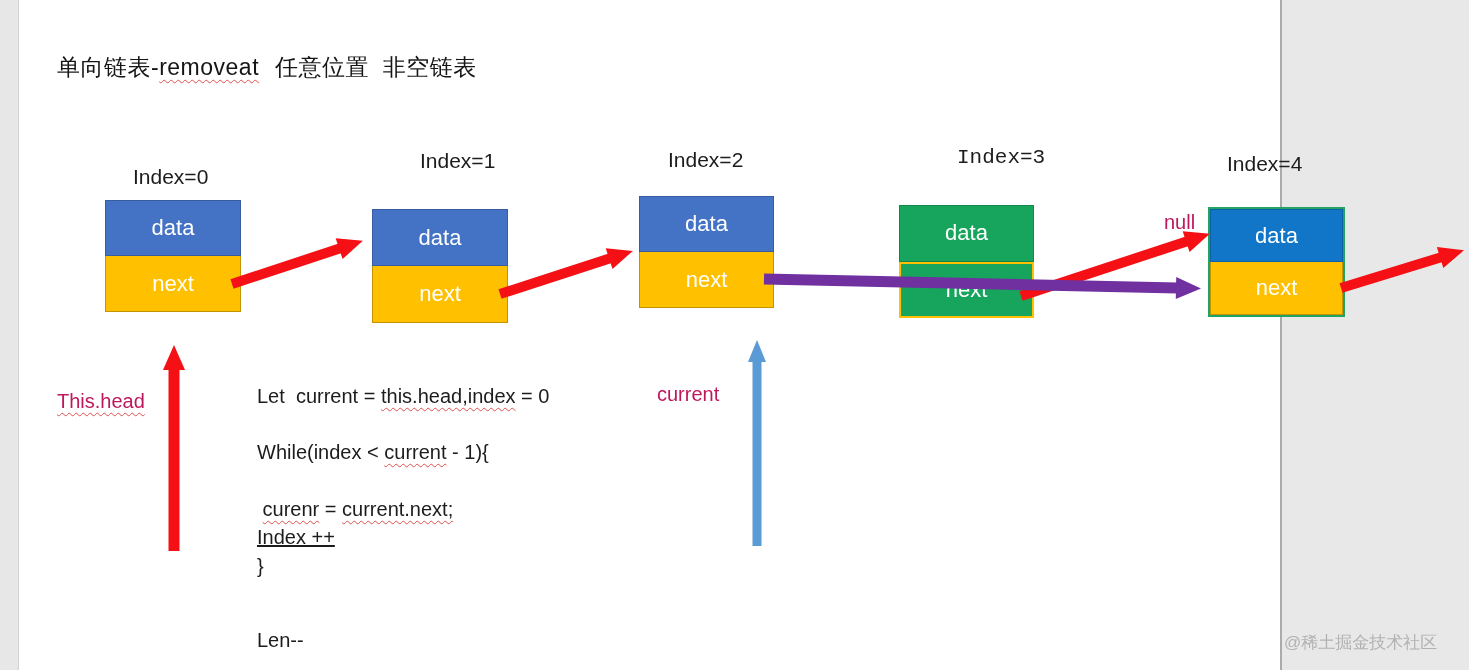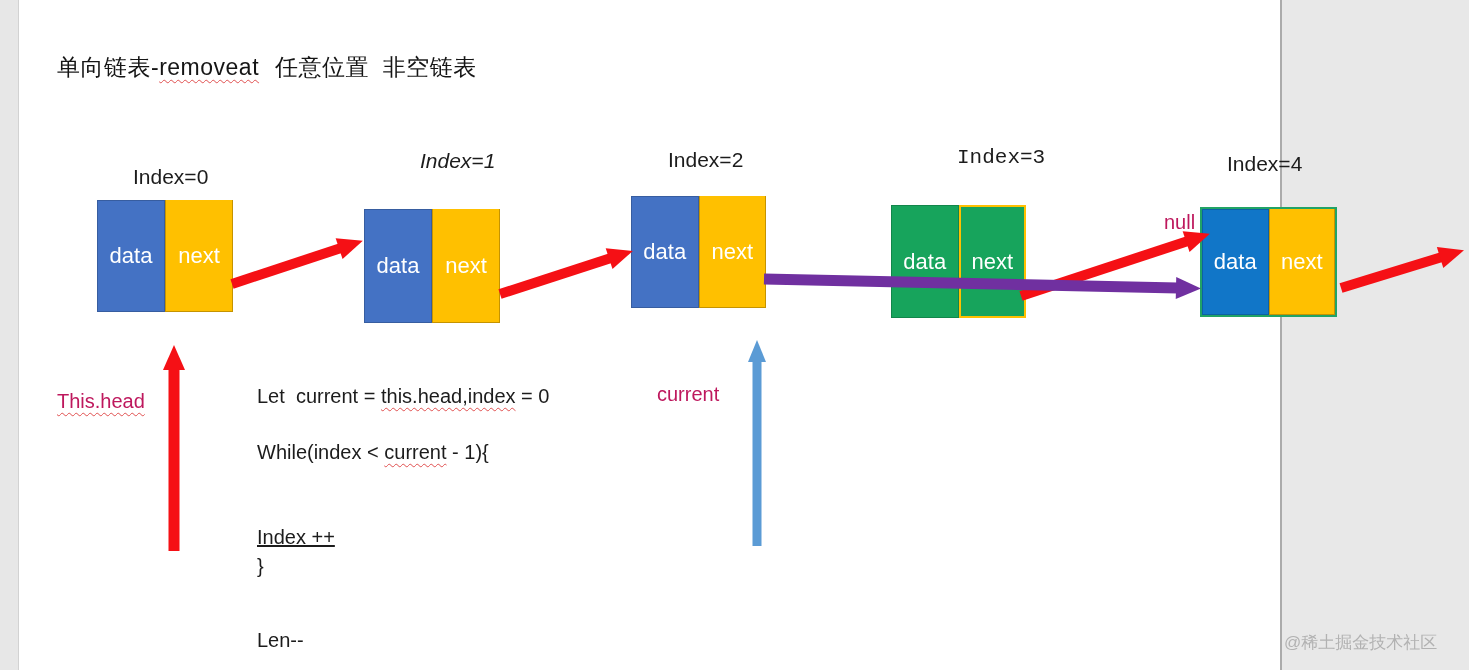--- a/index.html
+++ b/index.html
@@ -13,21 +13,21 @@
                  background:#e8e8e8; border-left:2px solid #ababab; z-index:0; }
 
   .title { position:absolute; left:57px; top:52px; font-size:23px; color:#151515;
            white-space:pre; z-index:4; letter-spacing:0.5px; }
   .title .gap { display:inline-block; width:16px; }
 
   .sp { text-decoration:underline; text-decoration-style:wavy;
         text-decoration-color:var(--squiggle); text-decoration-thickness:1px;
         text-underline-offset:4px; }
 
-  .node { position:absolute; z-index:2; display:flex; flex-direction:row; }
+  .node { position:absolute; z-index:2; display:flex; flex-direction:column;margin-left:8px; }
   .cell { flex:1 1 50%; display:flex; align-items:center; justify-content:center;
           color:#ffffff; font-size:22px; }
   .cell-data { border:1px solid rgba(0,0,0,0.18); }
   .cell-next { border:1px solid rgba(150,110,0,0.55); border-top:none; }
 
   .idx-label { position:absolute; font-size:21px; color:#1c1c1c; z-index:4; white-space:pre; }
   .free-label { position:absolute; font-size:20px; color:#be185d; z-index:4; white-space:pre; }
 
   .code-line { position:absolute; left:257px; font-size:20px; color:#1c1c1c;
                white-space:pre; z-index:4; }
@@ -47,21 +47,21 @@
 <body>
 
 <div class="canvas">
 
   <div class="gutter-left"></div>
   <div class="panel-right"></div>
 
   <div class="title"><span>单向链表-</span><span class="sp">removeat</span><span class="gap"></span><span>任意位置  非空链表</span></div>
 
   <div class="idx-label" style="left:133px; top:165px;">Index=0</div>
-  <div class="idx-label" style="left:420px; top:149px;font-style:italic;">Index=1</div>
+  <div class="idx-label" style="left:420px; top:149px;">Index=1</div>
   <div class="idx-label" style="left:668px; top:148px;">Index=2</div>
   <div class="idx-label" style="left:957px; top:146px;font-family:Liberation Mono, monospace;">Index=3</div>
   <div class="idx-label" style="left:1227px; top:152px;">Index=4</div>
 
   <div class="node" style="left:97px; top:200px; width:136px; height:112px;">
     <div class="cell cell-data" style="background: rgb(68, 114, 196);">
         <span>data</span>
       </div>
     <div class="cell cell-next" style="background: rgb(255, 192, 0);">
         <span>next</span>
@@ -120,19 +120,20 @@
     <line class="ap" x1="764" y1="279" x2="1178" y2="288" stroke-width="11" marker-end="url(#mpurple)"></line>
     <line class="ab" x1="757" y1="546" x2="757" y2="360" stroke-width="9" marker-end="url(#mblue)"></line>
   </svg>
 
   <div class="free-label" style="left:1164px; top:211px;">null</div>
   <div class="free-label sp" style="left:57px; top:390px;text-align:right;">This.head</div>
   <div class="free-label" style="left:657px; top:383px;">current</div>
 
   <div class="code-line" style="top:385px;"><span>Let  current = </span><span class="sp">this.head,index</span><span> = 0</span></div>
   <div class="code-line" style="top:441px;"><span>While(index &lt; </span><span class="sp">current</span><span> - 1){</span></div>
+  <div class="code-line" style="top:498px;"><span> </span><span class="sp">curenr</span><span> = </span><span class="sp">current.next;</span></div>
   <div class="code-line" style="top:526px;text-decoration:underline;">Index ++</div>
   <div class="code-line" style="top:555px;">}</div>
   <div class="code-line" style="top:629px;">Len--</div>
 
   <div class="watermark">@稀土掘金技术社区</div>
 
 </div>
 
 </body></html>

